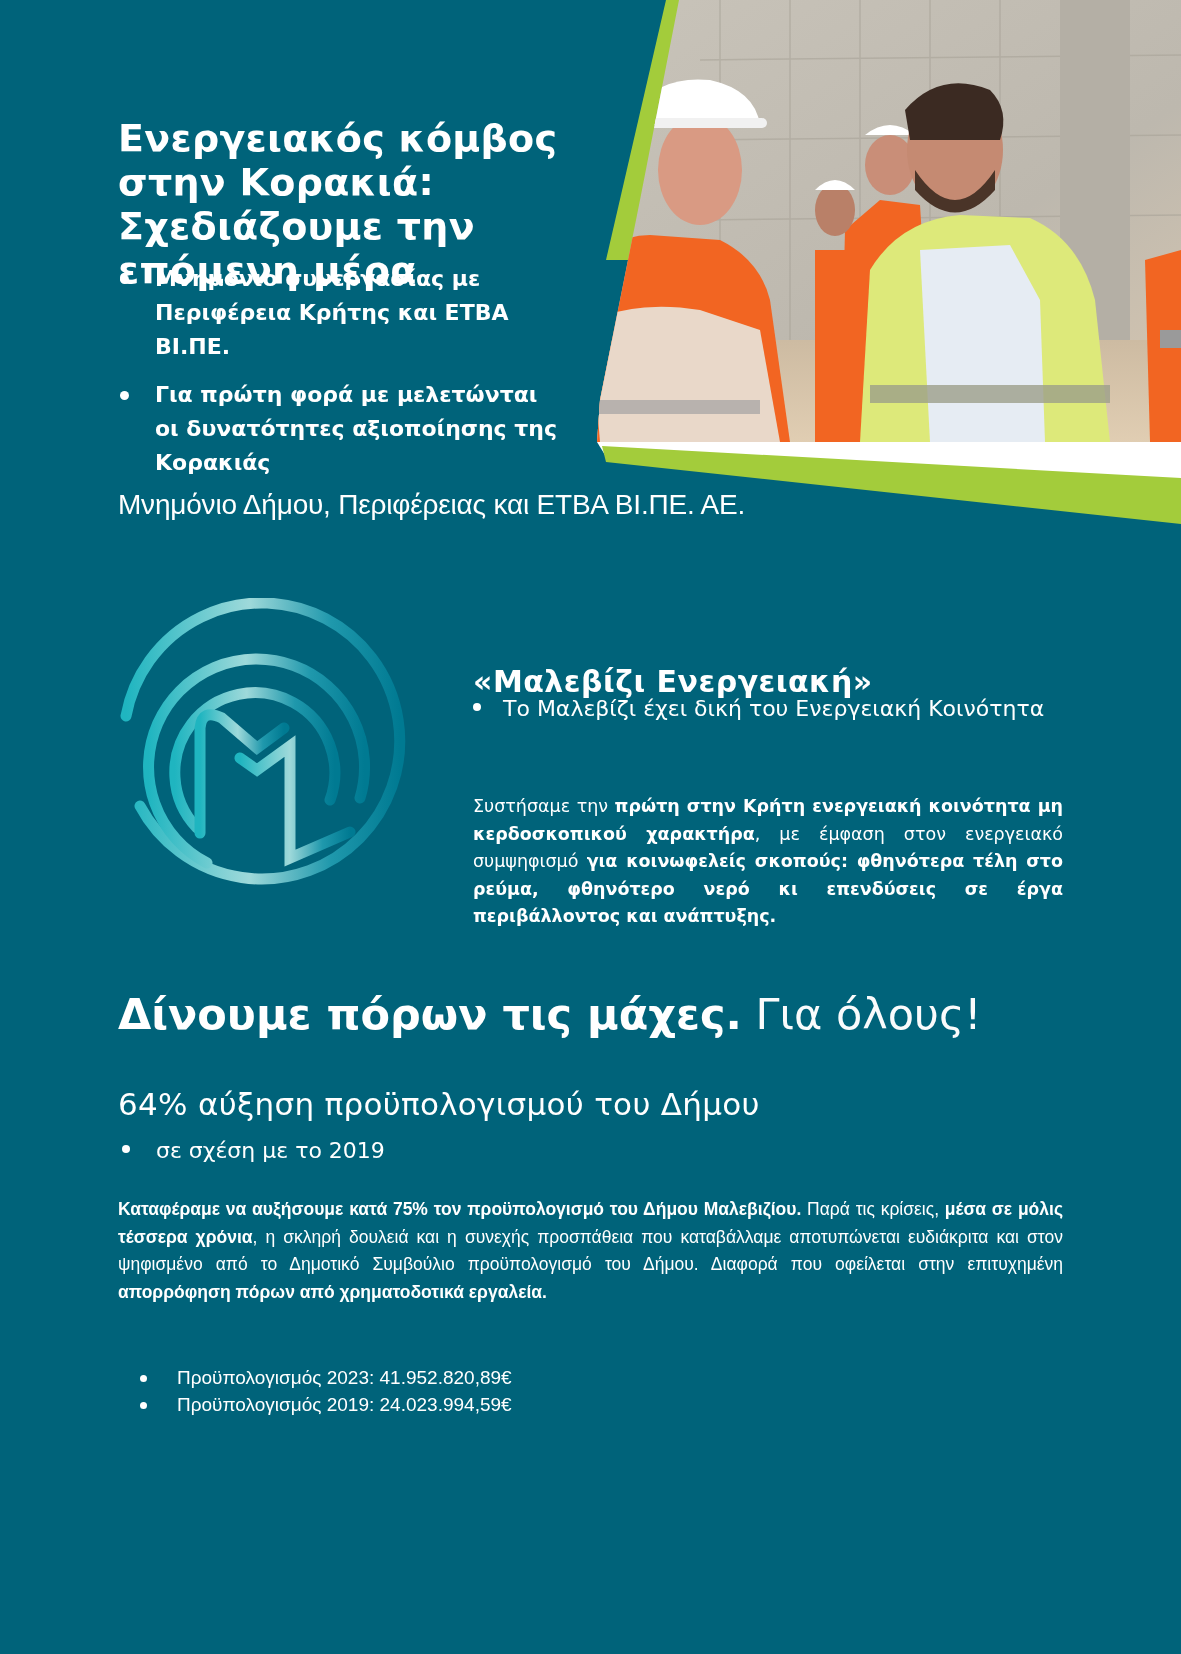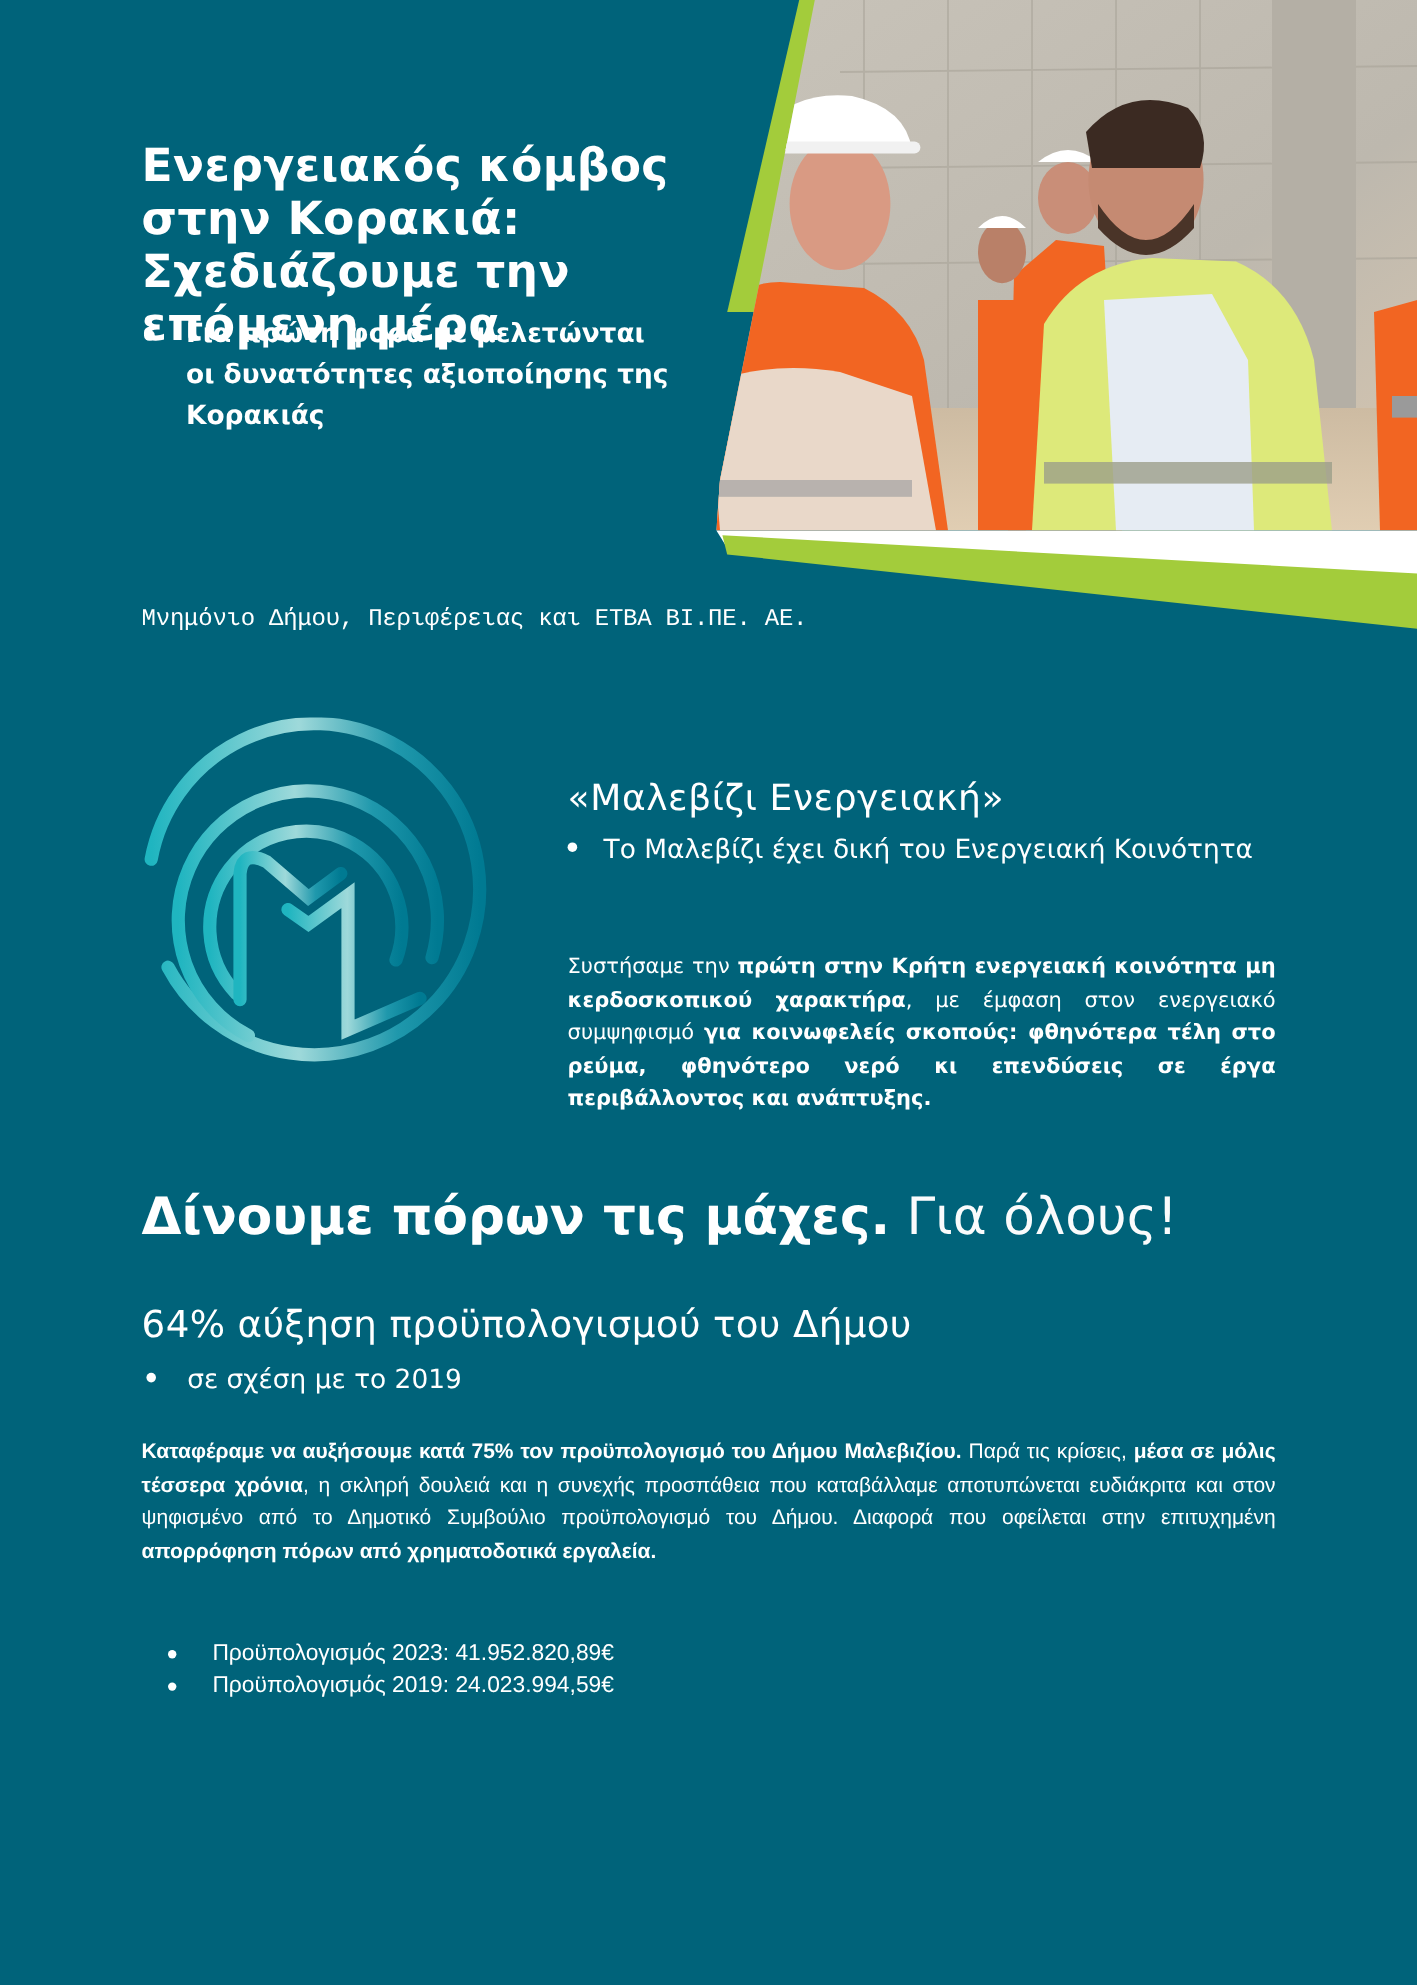--- a/index.html
+++ b/index.html
@@ -12,25 +12,25 @@
   
   .photo-wrap { position:absolute; left:0; top:0; width:1181px; height:530px; }
   .photo-wrap svg { position:absolute; left:0; top:0; }
   .title {
     left:118px; top:116px; width:480px;
     font-size:38px; font-weight:bold; line-height:44px; letter-spacing:0.3px;
   }
   .bullets1 { left:118px; top:262px; width:440px; margin:0; padding:0; list-style:none; }
   .bullets1 li { position:relative; padding-left:37px; font-size:22px; font-weight:bold; line-height:34px; margin-bottom:14px; }
   .bullets1 li::before { content:""; position:absolute; left:2px; top:13px; width:9px; height:9px; border-radius:50%; background:#fff; }
-  .caption { left:118px; top:502px; font-size:20px; line-height:30px; font-family:Liberation Mono, monospace; letter-spacing:-0.2px; }
+  .caption { left:118px; top:490px; font-size:28px; line-height:30px; font-family:Liberation Sans, sans-serif; letter-spacing:-0.2px; }
 
   .logo { left:112px; top:598px; }
 
-  .mal-title { left:473px; top:648px; font-size:30px; font-weight:400; font-family:"DejaVu Sans", sans-serif; letter-spacing:0.5px; }
+  .mal-title { left:473px; top:664px; font-size:30px; font-weight:700; font-family:"DejaVu Sans", sans-serif; letter-spacing:0.5px; }
   .mal-bullet { left:473px; top:696px; font-size:22px; font-family:"DejaVu Sans", sans-serif; font-weight:normal; }
   .mal-bullet .dot { display:inline-block; width:8px; height:8px; border-radius:50%; background:#fff; margin-right:22px; vertical-align:middle; position:relative; top:-3px; }
   .mal-para {
     left:473px; top:793px; width:590px; font-size:17.5px; line-height:27.5px;
     text-align:justify; font-family:"DejaVu Sans", sans-serif;
   }
   .mal-para b { font-weight:bold; }
 
   .fight { left:118px; top:984px; font-size:43px; line-height:60px; white-space:nowrap; }
   .fight .b { font-weight:bold; }
@@ -116,20 +116,21 @@
 
       <rect x="870" y="385" width="240" height="18" fill="#9C9F8A" opacity="0.8"></rect>
       <rect x="560" y="400" width="200" height="14" fill="#A3A3A3" opacity="0.7"></rect>
     </g>
   </svg>
 </div>
 
 <div class="abs title">Ενεργειακός κόμβος στην Κορακιά: Σχεδιάζουμε την επόμενη μέρα</div>
 
 <ul class="abs bullets1">
+  <li>Μνημόνιο συνεργασίας με Περιφέρεια Κρήτης και ΕΤΒΑ ΒΙ.ΠΕ.</li>
   <li>Για πρώτη φορά με μελετώνται οι δυνατότητες αξιοποίησης της Κορακιάς</li>
 </ul>
 
 <div class="abs caption">Μνημόνιο Δήμου, Περιφέρειας και ΕΤΒΑ ΒΙ.ΠΕ. ΑΕ.</div>
 
 <div class="abs logo">
   <svg width="300" height="300" viewBox="0 0 300 300">
     <defs>
       <linearGradient id="lg" x1="0" y1="0" x2="1" y2="0">
         <stop offset="0" stop-color="#1FB5C0"></stop>

